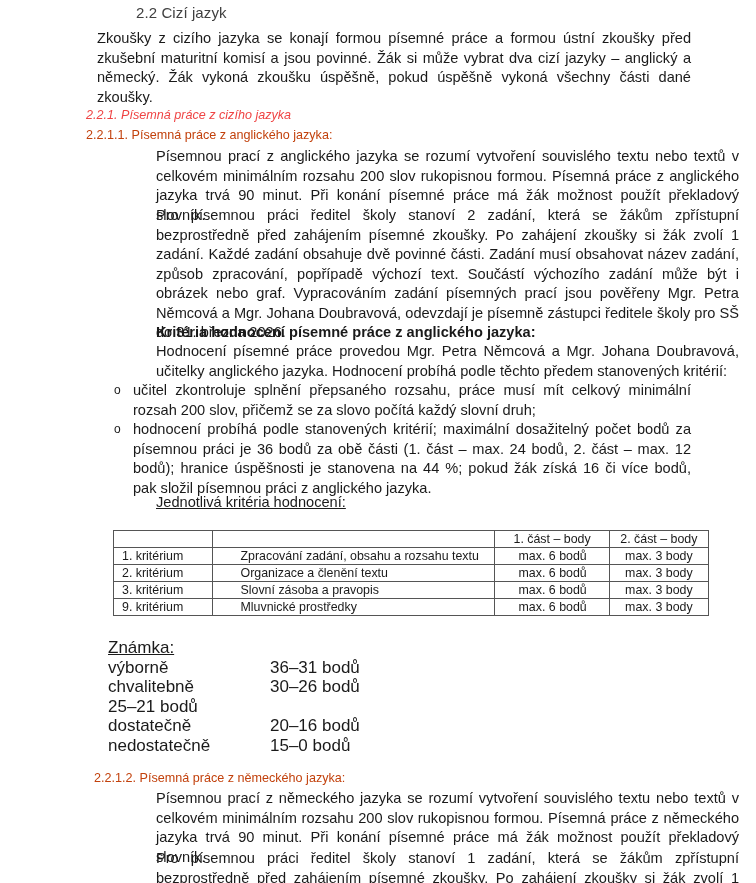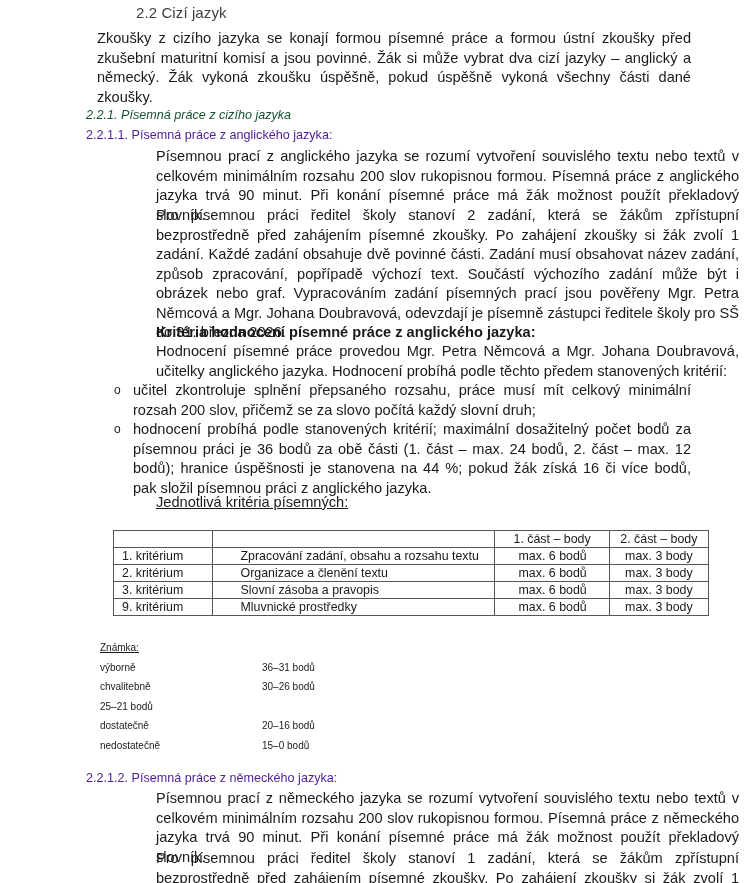--- a/index.html
+++ b/index.html
@@ -2,37 +2,37 @@
 <html><head>
 <meta charset="utf-8">
 <style>
   html, body { margin:0; padding:0; background:#ffffff; }
   body { width:756px; height:883px; overflow:hidden; position:relative;
          font-family:"Liberation Sans", sans-serif; color:#1a1a1a; }
   .page { position:absolute; left:0; top:0; width:756px; height:883px; }
   .h2 { position:absolute; left:136px; top:4px; font-size:15px; color:#404040; letter-spacing:0.1px; }
   .para { position:absolute; font-size:14.6px; line-height:19.5px; text-align:justify; text-align-last:left; }
   .intro { left:97px; top:29px; width:594px; }
-  .h3 { position:absolute; left:86px; font-size:12.6px; color:#14532d; font-style:italic; }
-  .h4 { position:absolute; left:86px; font-size:12.6px; color:#4c1d95; }
+  .h3 { position:absolute; left:86px; font-size:12.6px; color:#ef4444; font-style:italic; }
+  .h4 { position:absolute; left:86px; font-size:12.6px; color:#c2410c; }
   .body1 { left:108px; width:583px;margin-left:48px; }
   .bold { font-weight:bold; }
   .bullets { position:absolute; left:108px; width:583px; margin:0; padding:0; list-style:none;
              font-size:14.6px; line-height:19.5px; }
   .bullets li { position:relative; padding-left:25px; text-align:justify; text-align-last:left; }
   .bullets li .bull { position:absolute; left:6px; top:0; font-size:12px; }
   .underline { text-decoration:underline; }
   table.crit { position:absolute; left:113px; top:530px; width:596px; border-collapse:collapse;
                font-size:12.4px; color:#1a1a1a; }
   table.crit td { border:1px solid #555; height:16px; padding:0 6px; line-height:16px; white-space:nowrap; }
   table.crit td.c1 { width:100px; padding-left:8px; }
   table.crit td.c2 { width:255px; padding-left:28px; }
   table.crit td.c3 { width:98px; text-align:right; padding-right:22px; }
   table.crit td.c4 { width:93px; text-align:center; }
-  .grades { position:absolute; left:100px; top:638px; font-size:10px; line-height:19.5px; }
+  .grades { position:absolute; left:108px; top:638px; font-size:17px; line-height:19.5px; }
   .grades .row { display:flex; }
   .grades .g { width:162px; }
 </style>
 </head>
 <body>
 
 <div class="page">
 
   <div class="h2">2.2 Cizí jazyk</div>
   <div class="para intro">Zkoušky z cizího jazyka se konají formou písemné práce a formou ústní zkoušky před zkušební maturitní komisí a jsou povinné. Žák si může vybrat dva cizí jazyky – anglický a německý. Žák vykoná zkoušku úspěšně, pokud úspěšně vykoná všechny části dané zkoušky.</div>
@@ -50,21 +50,21 @@
     <li>
       <span class="bull">o</span>
       <span>učitel zkontroluje splnění přepsaného rozsahu, práce musí mít celkový minimální rozsah 200 slov, přičemž se za slovo počítá každý slovní druh;</span>
     </li>
     <li>
       <span class="bull">o</span>
       <span>hodnocení probíhá podle stanovených kritérií; maximální dosažitelný počet bodů za písemnou práci je 36 bodů za obě části (1. část – max. 24 bodů, 2. část – max. 12 bodů); hranice úspěšnosti je stanovena na 44 %; pokud žák získá 16 či více bodů, pak složil písemnou práci z anglického jazyka.</span>
     </li>
   </ul>
 
-  <div class="para body1 underline" style="top:493px;">Jednotlivá kritéria písemných:</div>
+  <div class="para body1 underline" style="top:493px;">Jednotlivá kritéria hodnocení:</div>
 
   <table class="crit">
     <tbody>
         <tr>
       <td class="c1"></td>
       <td class="c2"></td>
       <td class="c3" style="text-align:center;padding-right:6px;">1. část – body</td>
       <td class="c4">2. část – body</td>
     </tr>
     <tr>
@@ -110,17 +110,17 @@
     <div class="row">
       <span class="g">dostatečně</span>
       <span>20–16 bodů</span>
     </div>
     <div class="row">
       <span class="g">nedostatečně</span>
       <span>15–0 bodů</span>
     </div>
   </div>
 
-  <div class="h4" style="top:771px;">2.2.1.2. Písemná práce z německého jazyka:</div>
+  <div class="h4" style="top:771px;margin-left:8px;">2.2.1.2. Písemná práce z německého jazyka:</div>
   <div class="para body1" style="top:789px;">Písemnou prací z německého jazyka se rozumí vytvoření souvislého textu nebo textů v celkovém minimálním rozsahu 200 slov rukopisnou formou. Písemná práce z německého jazyka trvá 90 minut. Při konání písemné práce má žák možnost použít překladový slovník.</div>
   <div class="para body1" style="top:849px;">Pro písemnou práci ředitel školy stanoví 1 zadání, která se žákům zpřístupní bezprostředně před zahájením písemné zkoušky. Po zahájení zkoušky si žák zvolí 1 zadání. Každé zadání</div>
 
 </div>
 
 </body></html>

